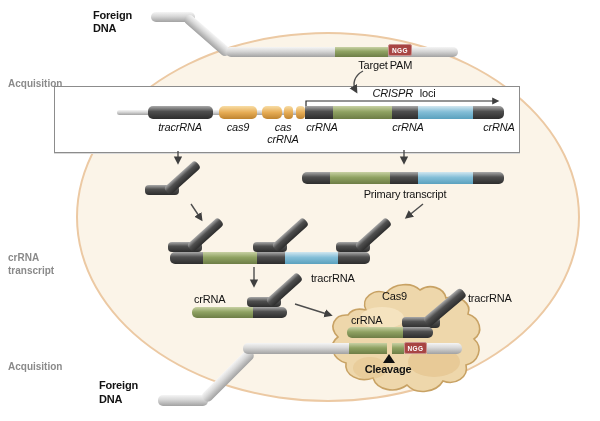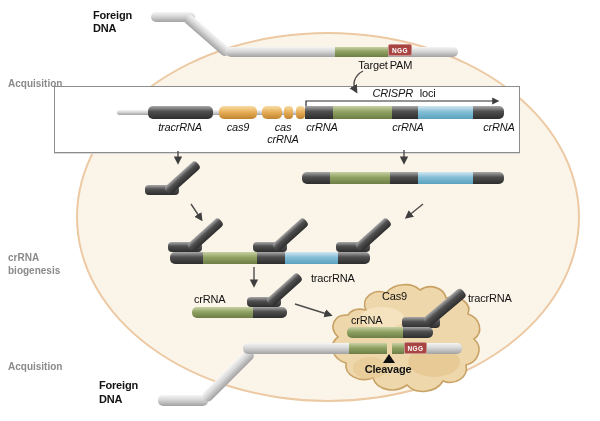--- a/index.html
+++ b/index.html
@@ -85,21 +85,21 @@
   <div class="rod gray-rod rnd" style="left:226px;top:47px;width:232px;height:10px">
     <div class="green-rod" style="position:absolute;left:109px;top:0;width:53px;height:10px"></div>
     <div class="ngg" style="position:absolute;left:162px;top:-3px;width:24px;height:12px">NGG</div>
   </div>
   <div class="lbl ctr" style="left:346px;top:59px;width:54px">Target</div>
   <div class="lbl ctr" style="left:386px;top:59px;width:30px">PAM</div>
 
   <div class="stage" style="left:8px;top:61px">Acquisition</div>
   <div class="stage" style="left:8px;top:235px">
     <div>crRNA</div>
-    <div>biogenesis</div>
+    <div>transcript</div>
   </div>
   <div class="stage" style="left:8px;top:344px">Acquisition</div>
 
   <div class="gbox"></div>
 
   <div class="rod gray-rod rnd" style="left:117px;top:110px;width:190px;height:5px"></div>
   <div class="rod dark-rod rnd" style="left:148px;top:106px;width:65px;height:13px"></div>
   <div class="rod orange-rod rnd" style="left:219px;top:106px;width:38px;height:13px"></div>
   <div class="rod orange-rod rnd" style="left:262px;top:106px;width:20px;height:13px"></div>
   <div class="rod orange-rod" style="left:284px;top:106px;width:9px;height:13px;border-radius:4px"></div>
@@ -146,20 +146,21 @@
     <div class="dp dark-rod"></div>
   </div>
 
   <div class="bar" style="left:302px;top:172px;height:12px">
     <div class="seg dark-rod capl" style="width:28px"></div>
     <div class="seg green-rod" style="width:60px"></div>
     <div class="seg dark-rod" style="width:28px"></div>
     <div class="seg blue-rod" style="width:55px"></div>
     <div class="seg dark-rod capr" style="width:31px"></div>
   </div>
+  <div class="lbl ctr" style="left:330px;top:188px;width:150px">Primary transcript</div>
 
   <svg class="arr" style="left:188px;top:202px" width="20" height="24" viewBox="0 0 20 24">
     <path d="M3,2 L13,17" marker-end="url(#ah)"></path>
   </svg>
   <svg class="arr" style="left:398px;top:202px" width="28" height="22" viewBox="0 0 28 22">
     <path d="M25,2 L9,15" marker-end="url(#ah)"></path>
   </svg>
 
   <div class="hockey" style="left:168px;top:214px">
     <div class="hp dark-rod"></div>

